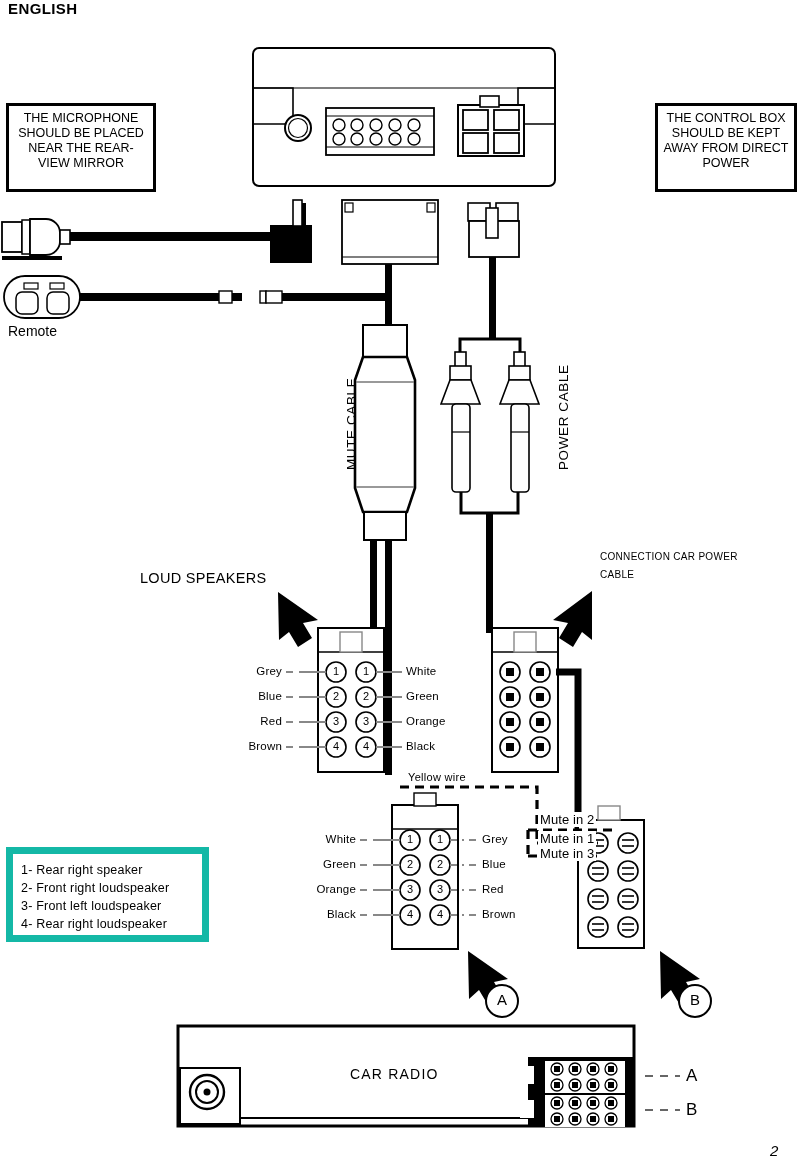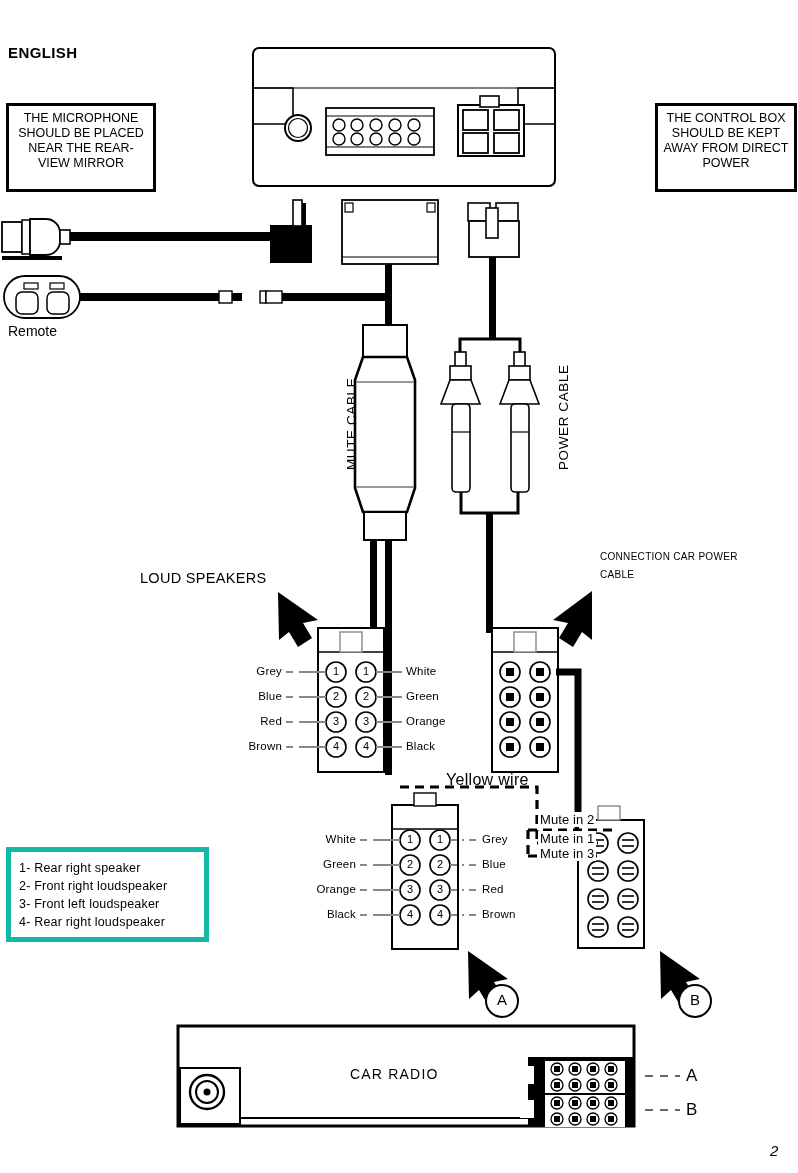--- a/index.html
+++ b/index.html
@@ -12,54 +12,54 @@
     width:798px;
     height:1173px;
     overflow:hidden;
     background:#fff;
   }
   .abs{position:absolute;}
 
   
   #lang-title{
     left:8px; top:0px;
-    font-size:15px; font-weight:bold; letter-spacing:.4px;margin-top:44px;
+    font-size:15px; font-weight:bold; letter-spacing:.4px;
   }
   .note-box{
     border:3px solid #000;
     background:#fff;
     text-align:center;
     font-size:12.5px;
     line-height:15px;
     padding:5px 4px 6px 4px;
     box-sizing:border-box;
   }
   #note-mic{ left:6px; top:103px; width:150px; height:89px;}
   #note-heat{ left:655px; top:103px; width:142px; height:89px;}
   #remote-label{left:8px; top:323px; font-size:14px;}
   #loud-label{left:140px; top:570px; font-size:14.5px; letter-spacing:.3px;}
   #conn-label{left:600px; top:548px; font-size:10px; letter-spacing:.3px; line-height:18px;}
   #carradio-label{left:350px; top:1066px; font-size:14px; letter-spacing:1.2px;}
-  #yellow-label{left:408px; top:771px; font-size:16px; letter-spacing:.3px;margin-left:38px;}
+  #yellow-label{left:408px; top:771px; font-size:11px; letter-spacing:.3px;}
   #page-num{left:770px; top:1142px; font-size:15px; font-style:italic;}
 
   .vert-label{
     font-size:13.5px;
     letter-spacing:.6px;
     transform:rotate(-90deg);
     transform-origin:left top;
     white-space:nowrap;
   }
   #mute-label{left:344px; top:470px;}
   #power-label{left:556px; top:470px;}
 
   
   #legend{
     left:6px; top:847px; width:203px; height:95px;
-    border:5px solid #14b8a6; background:#fff; box-sizing:border-box;
+    border:7px solid #14b8a6; background:#fff; box-sizing:border-box;
     padding:7px 0 0 8px;
   }
   #legend div{font-size:12.5px; line-height:18px; letter-spacing:.2px;}
 
   
   .wlabel{font-size:11.5px; letter-spacing:.2px; white-space:nowrap;}
   .wlabel.r{text-align:left;}
   .wlabel.l{text-align:right;}
 
   .mute-tag{

